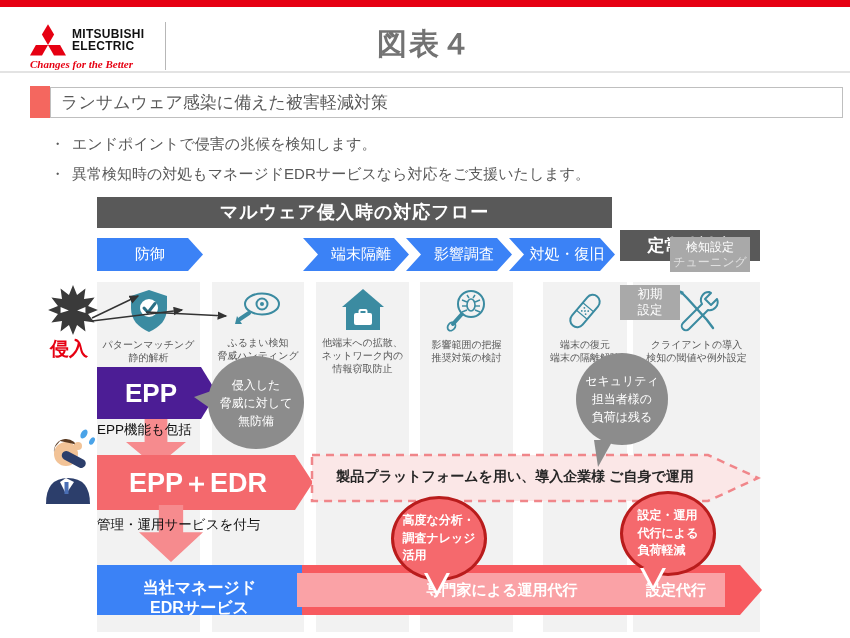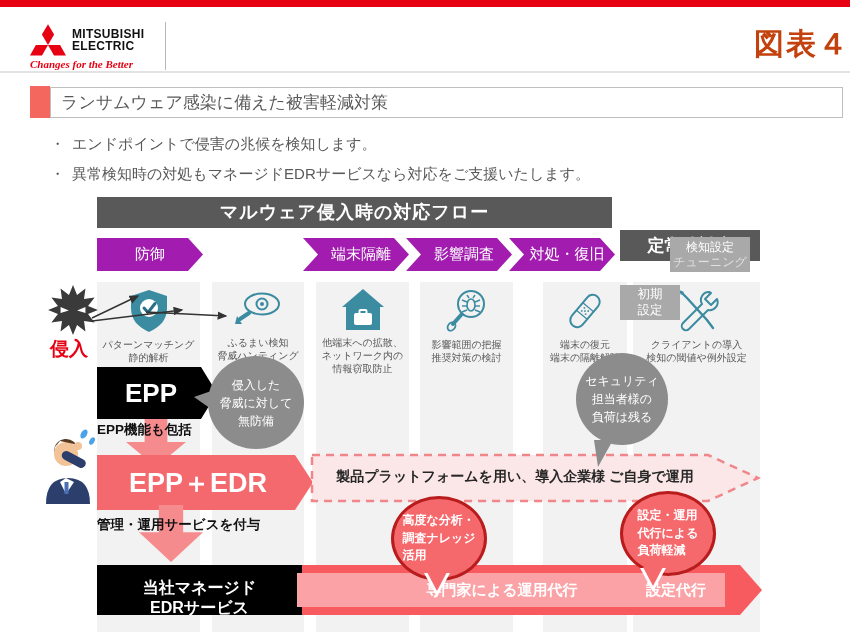--- a/index.html
+++ b/index.html
@@ -8,42 +8,42 @@
   .abs { position:absolute; }
   .preline { white-space:pre-line; }
 
   
   .top-red-bar { left:0; top:0; width:850px; height:7px; background:#e60012; }
   .logo-wrap { left:30px; top:22px; width:175px; height:50px; }
   .logo-mark { position:absolute; left:0; top:2px; }
   .brand-text { position:absolute; left:42px; top:6px; font-weight:bold; font-size:12px; line-height:12px; color:#111; letter-spacing:.3px; }
   .tagline { position:absolute; left:0; top:36px; font-family:"Liberation Serif", serif; font-style:italic; font-weight:bold; font-size:11px; color:#e60012; white-space:nowrap; }
   .logo-divider { position:absolute; left:135px; top:0px; width:1px; height:48px; background:#b7b7b7; }
-  .page-title { left:0; top:24px; width:850px; text-align:right; font-size:30px; font-weight:bold; color:#c2410c; letter-spacing:2px; }
+  .page-title { left:0; top:24px; width:850px; text-align:center; font-size:30px; font-weight:bold; color:#737373; letter-spacing:2px; }
   .header-rule { left:0; top:71px; width:850px; height:2px; background:#e3e3e3; }
 
   
   .sec-square { left:30px; top:86px; width:20px; height:32px; background:#f4675f; }
   .sec-box { left:50px; top:87px; width:793px; height:31px; border:1px solid #bfbfbf; background:#fff;
              font-size:17px; color:#595959; line-height:29px; padding-left:10px; }
 
   
   .bullet { color:#595959; font-size:15px; }
   .bullet-dot { left:50px; width:14px; text-align:center; color:#595959; font-size:15px; }
   .b1t { left:72px; top:135px; } .b1d { top:135px; }
   .b2t { left:72px; top:165px; } .b2d { top:165px; }
 
   
   .flow-main-header { left:97px; top:197px; width:515px; height:31px; background:#595959; color:#fff;
                       font-size:18px; font-weight:bold; text-align:center; line-height:31px; letter-spacing:1px; }
   .flow-side-header { left:620px; top:197px; width:140px; height:31px; background:#595959; color:#fff;
                       font-size:17px; font-weight:bold; text-align:center; line-height:31px;margin-top:33px; }
 
   
-  .stage { top:238px; height:33px; width:106px; background:#a21caf; color:#fff; font-size:15px;
+  .stage { top:238px; height:33px; width:106px; background:#3b82f6; color:#fff; font-size:15px;
            display:flex; align-items:center; justify-content:center; z-index:1; padding-left:10px;
            clip-path:polygon(0 0, calc(100% - 15px) 0, 100% 50%, calc(100% - 15px) 100%, 0 100%, 15px 50%); }
   .stage.first { clip-path:polygon(0 0, calc(100% - 15px) 0, 100% 50%, calc(100% - 15px) 100%, 0 100%); padding-left:0; }
   .st0{left:97px;} .st1{left:200px;} .st2{left:303px;} .st3{left:406px;} .st4{left:509px;}
   .side-box { top:237px; height:35px; background:#a9a9a9; color:#fff; text-align:center; font-size:12.5px;
               line-height:1.25; display:flex; align-items:center; justify-content:center; z-index:1; }
   .sb0 { left:620px; width:60px;margin-top:48px; } .sb1 { left:670px; width:80px; font-size:12px; }
   .sb1 .preline { color:#e0e0e0; } .sb1 .preline::first-line { color:#fff; }
 
   
@@ -52,28 +52,28 @@
   .c4{left:420px;width:93px;} .c5{left:524px;width:84px;margin-left:19px;} .c6{left:633px;width:127px;}
   .col-label { margin-top:4px; font-size:10px; color:#595959; text-align:center; line-height:1.3; }
 
   
   .malware { left:46px; top:282px; z-index:2; }
   .intrusion-label { left:50px; top:336px; color:#e60012; font-weight:bold; font-size:19px; z-index:2; }
   .attack-arrows { left:86px; top:288px; z-index:2; }
 
   
   .arrow-right { color:#fff; font-weight:bold; display:flex; align-items:center; justify-content:center; z-index:1; }
-  .epp-arrow { left:97px; top:367px; width:120px; height:52px; background:#000000; font-size:26px;
+  .epp-arrow { left:97px; top:367px; width:120px; height:52px; background:#4c1d95; font-size:26px;
                clip-path:polygon(0 0, calc(100% - 16px) 0, 100% 50%, calc(100% - 16px) 100%, 0 100%); padding-right:12px; }
   .bubble { background:#8c8c8c; border-radius:50%; color:#fff; display:flex; align-items:center; justify-content:center;
             text-align:center; z-index:3; font-size:12px; line-height:1.5; }
   .bubble-epp { left:208px; top:356px; width:96px; height:93px; }
   .bubble-epp-tail { left:194px; top:390px; width:0; height:0; border-top:7px solid transparent;
                      border-bottom:14px solid transparent; border-right:20px solid #8c8c8c; z-index:3; }
-  .note { font-weight:bold; font-size:13.5px; color:#111; z-index:2; white-space:nowrap; }
+  .note { font-weight:normal; font-size:13.5px; color:#111; z-index:2; white-space:nowrap; }
   .note-epp { left:97px; top:421px; }
   .down-arrow { background:#f68b8e; z-index:1;
                 clip-path:polygon(31% 0, 69% 0, 69% 48%, 100% 48%, 50% 100%, 0 48%, 31% 48%); }
   .da1 { left:126px; top:419px; width:60px; height:48px; }
 
   
   .person { left:34px; top:424px; z-index:4; }
   .epp-edr-arrow { left:97px; top:455px; width:216px; height:55px; background:#f4696d; font-size:27px;
                    clip-path:polygon(0 0, calc(100% - 18px) 0, 100% 50%, calc(100% - 18px) 100%, 0 100%); padding-right:14px; }
   .dashed-arrow { left:310px; top:452px; z-index:2; }
@@ -93,21 +93,21 @@
   .tail-w { width:0; height:0; border-left:13px solid transparent; border-right:13px solid transparent;
             border-top:24px solid #fff; z-index:4; }
   .tail-r { width:0; height:0; border-left:10px solid transparent; border-right:10px solid transparent;
             border-top:19px solid #f5696d; z-index:5; }
   .t3w { left:424px; top:573px; } .t3r { left:427px; top:572px; }
   .t4w { left:640px; top:568px; } .t4r { left:643px; top:567px; }
 
   
   .managed-bar { left:97px; top:565px; width:665px; height:50px; background:#f75a5f; z-index:2;
                  clip-path:polygon(0 0, calc(100% - 22px) 0, 100% 50%, calc(100% - 22px) 100%, 0 100%); }
-  .managed-label-seg { position:absolute; left:0; top:0; width:205px; height:65px; background:#000000;
+  .managed-label-seg { position:absolute; left:0; top:0; width:205px; height:65px; background:#3b82f6;
                        display:flex; align-items:center; justify-content:center; color:#fff;
                        font-weight:bold; font-size:16px; text-align:center; line-height:1.2; }
   .inner-box { position:absolute; top:8px; height:34px; background:#faa2a6; color:#fff; font-weight:bold;
                font-size:15px; display:flex; align-items:center; justify-content:center; }
   .ib1 { left:200px; width:410px;text-align:right; }
   .ib2 { left:530px; width:98px; }
 </style>
 </head>
 <body>
 

